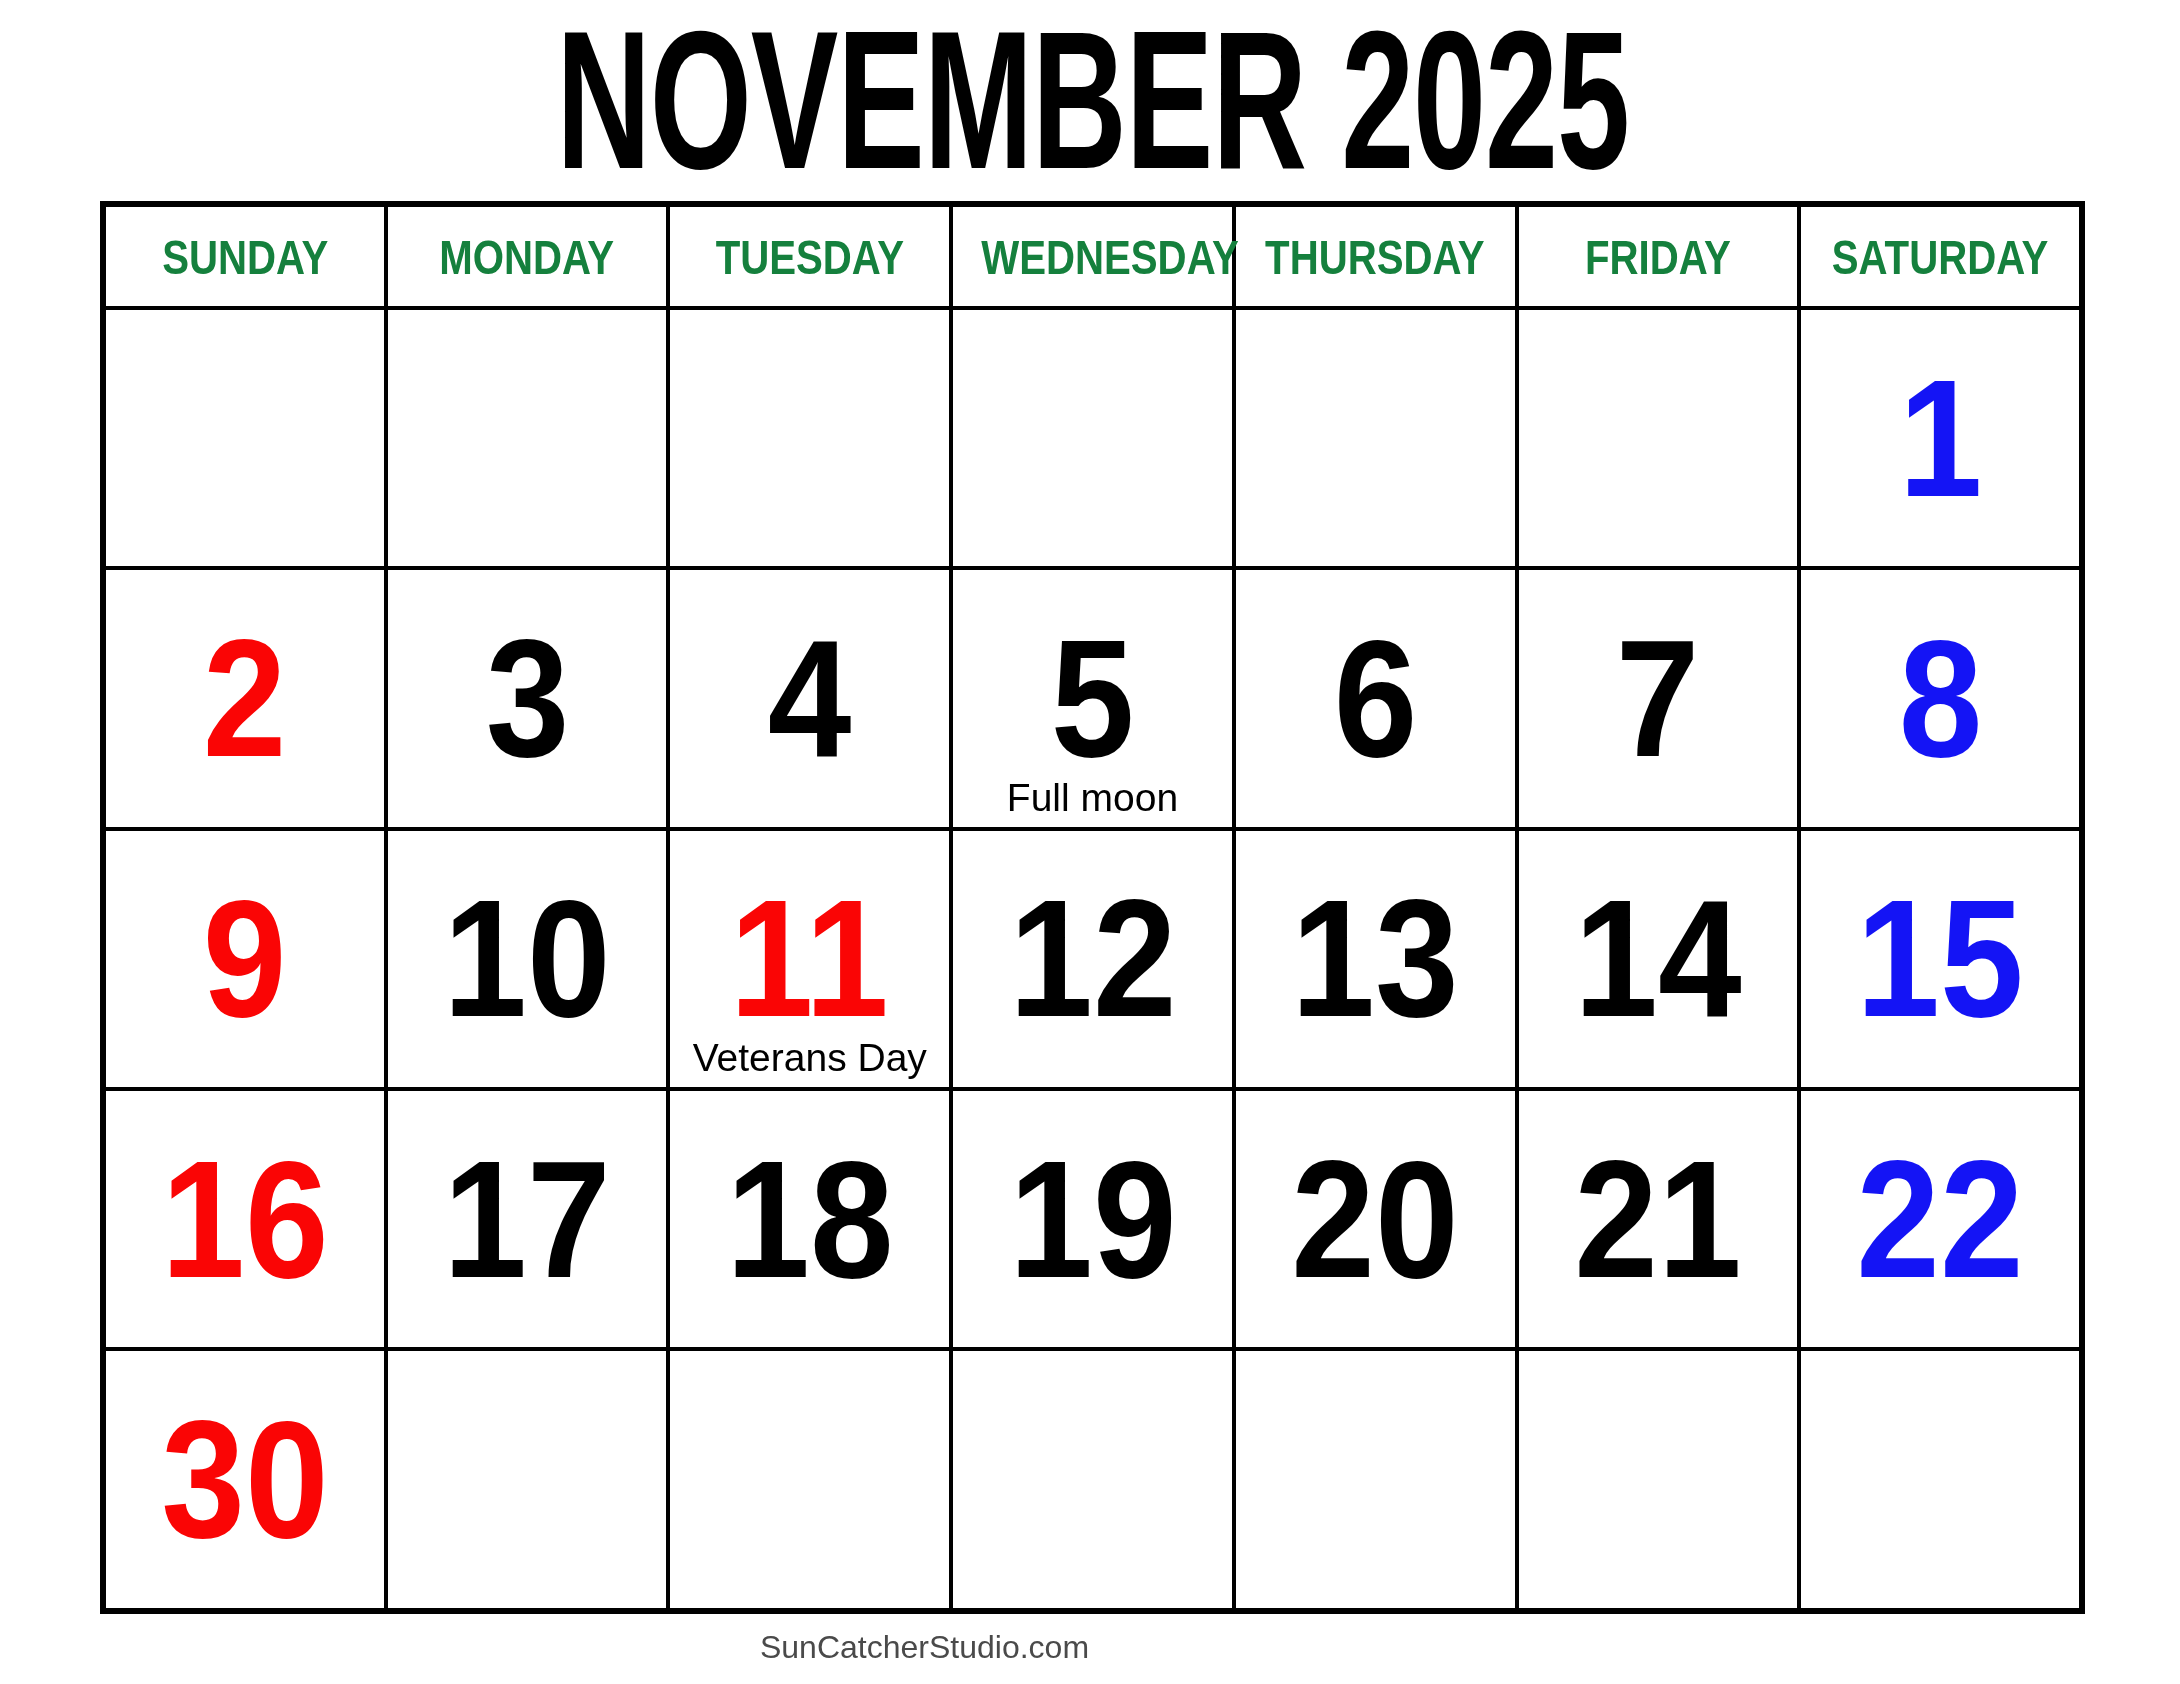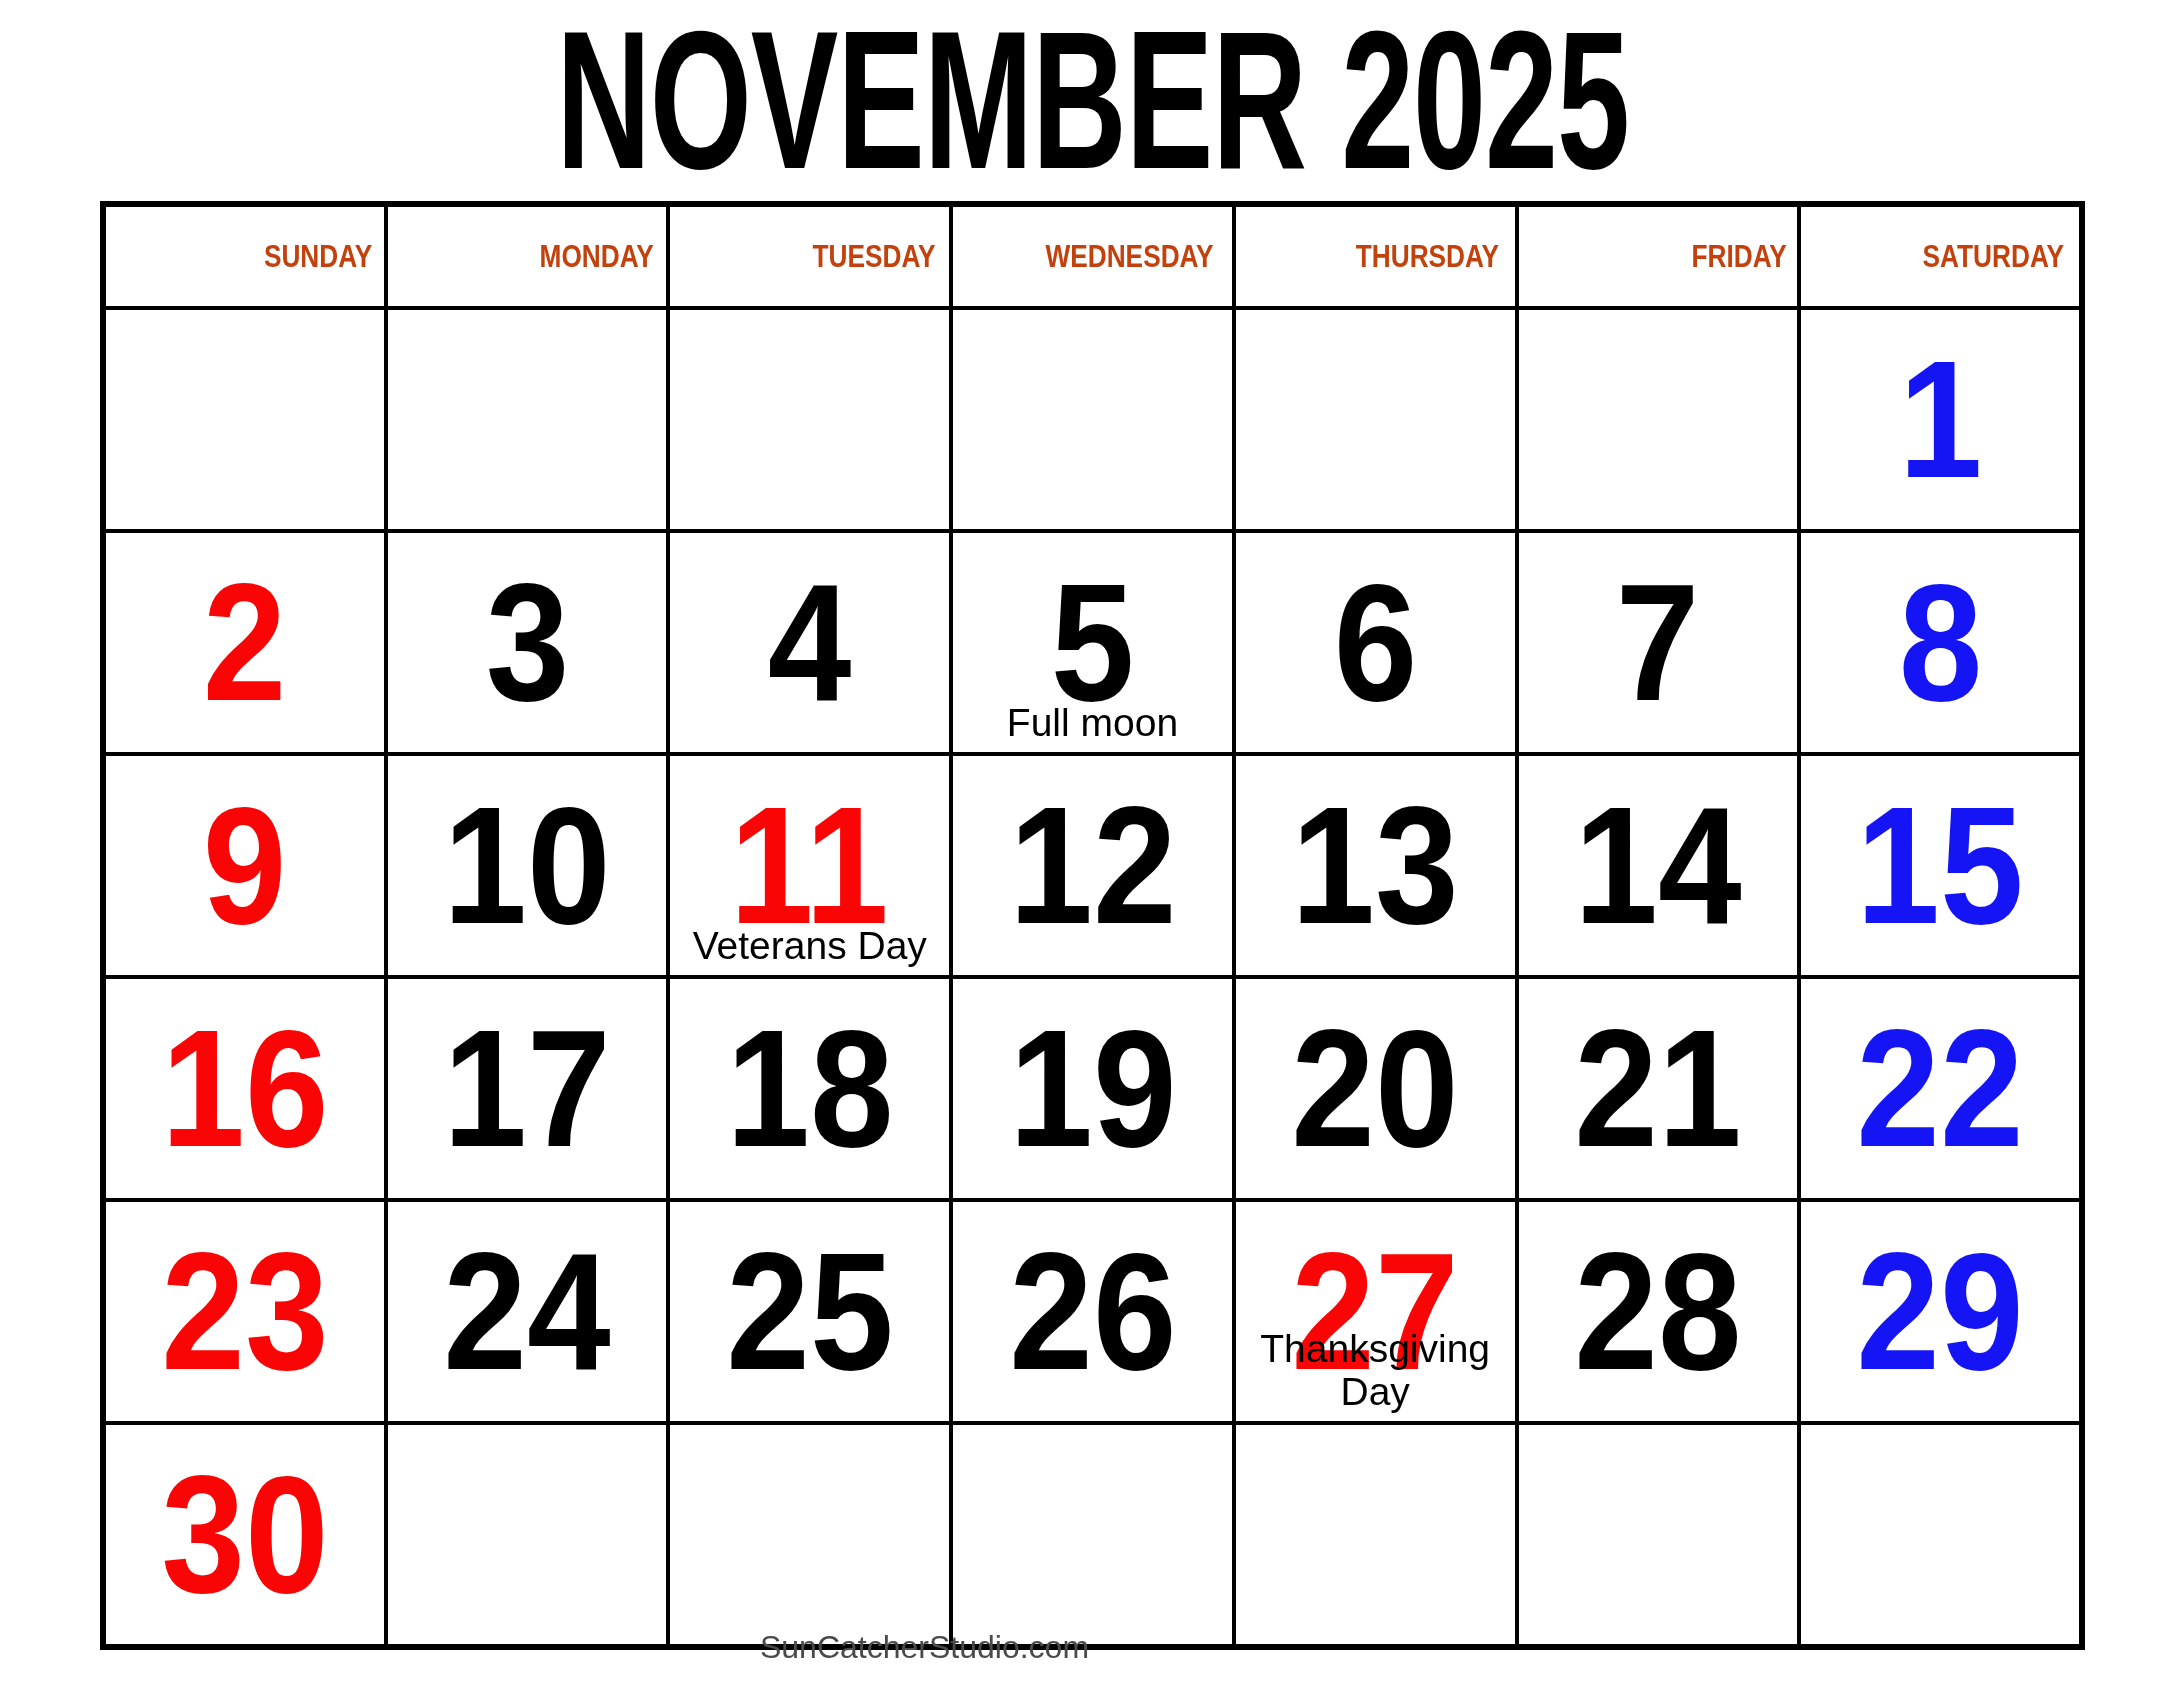--- a/index.html
+++ b/index.html
@@ -48,25 +48,25 @@
     table-layout: fixed;
     border: 6px solid var(--grid, #000);
   }
   table.calendar th, table.calendar td {
     border: 4.3px solid var(--grid, #000);
     padding: 0;
     background: #fff;
   }
   table.calendar th {
     height: 99px;
-    text-align: right;
+    text-align: center;
     vertical-align: middle;
-    font-size: 32px;
+    font-size: 49px;
     font-weight: bold;
-    color: #c2410c;
+    color: #15803d;
   }
   table.calendar th .hdr {
     display: inline-block;
     transform: scaleX(0.82);
     white-space: nowrap;
   }
   table.calendar td {
     height: 219px;
     position: relative;
     text-align: center;
@@ -156,29 +156,20 @@
         <tr>
           <td><span class="num c-red">16</span></td>
           <td><span class="num c-black">17</span></td>
           <td><span class="num c-black">18</span></td>
           <td><span class="num c-black">19</span></td>
           <td><span class="num c-black">20</span></td>
           <td><span class="num c-black">21</span></td>
           <td><span class="num c-blue">22</span></td>
         </tr>
         <tr>
-          <td><span class="num c-red">23</span></td>
-          <td><span class="num c-black">24</span></td>
-          <td><span class="num c-black">25</span></td>
-          <td><span class="num c-black">26</span></td>
-          <td><span class="num c-red">27</span><span class="note">Thanksgiving Day</span></td>
-          <td><span class="num c-black">28</span></td>
-          <td><span class="num c-blue">29</span></td>
-        </tr>
-        <tr>
           <td><span class="num c-red">30</span></td>
           <td></td>
           <td></td>
           <td></td>
           <td></td>
           <td></td>
           <td></td>
         </tr>
       </tbody>
   </table>

